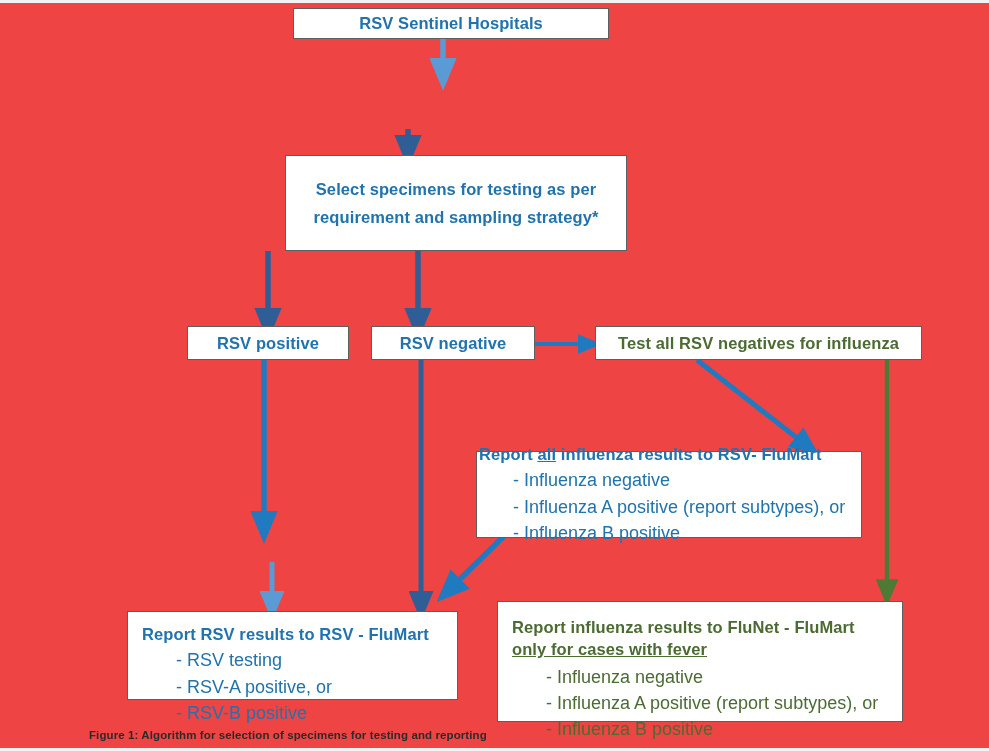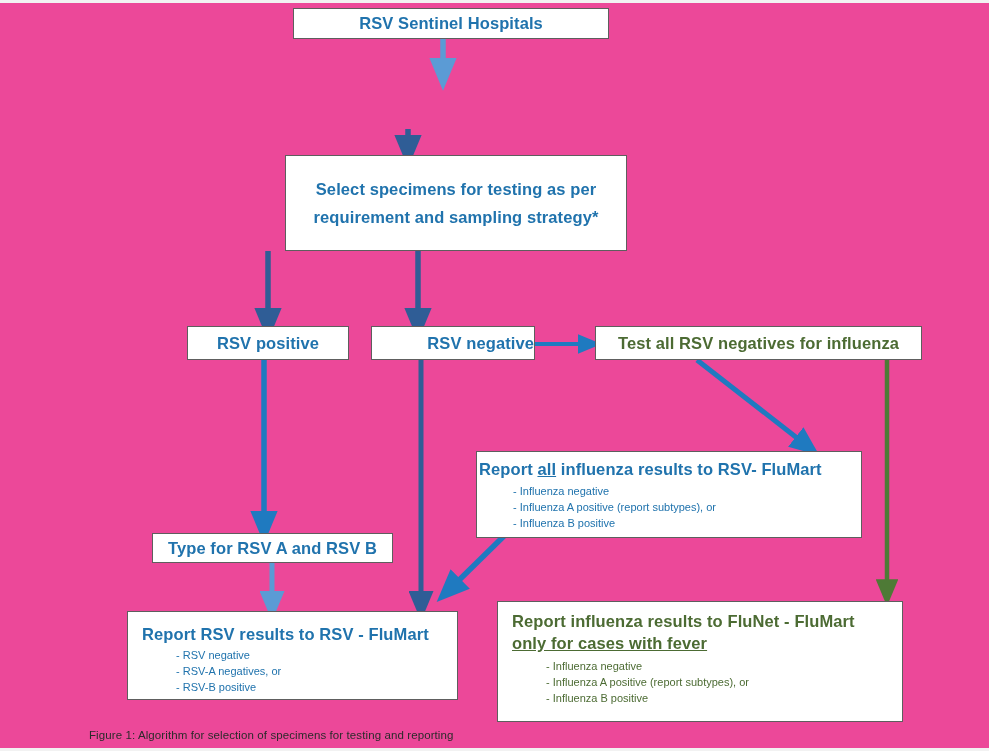--- a/index.html
+++ b/index.html
@@ -4,21 +4,21 @@
 <style>
   html,body{margin:0;padding:0;background:#ffffff;}
   body{
     font-family:"Liberation Sans", sans-serif;
     -webkit-font-smoothing:antialiased;
   }
   #canvas{
     position:relative;
     width:989px;
     height:751px;
-    background:#ec4899;
+    background:#ef4444;
     overflow:hidden;
   }
   
   .box{
     position:absolute;
     box-sizing:border-box;
     border:1.3px solid #5e5e5e;
     background:#ffffff;
     display:flex;
     flex-direction:column;
@@ -29,41 +29,41 @@
   .blue-txt{color:#2073ad;}
   .green-txt{color:#4c6b33;}
   .title-line{
     font-weight:bold;
     font-size:16.5px;
     line-height:1.35;
     letter-spacing:.1px;
     white-space:nowrap;
   }
   .bullet{
-    font-size:11px;
+    font-size:18px;
     line-height:1.46;
     font-weight:normal;
     white-space:nowrap;
   }
   .bullets{margin-left:34px;margin-top:2px;}
   .u{text-decoration:underline;}
   
   #arrows{
     position:absolute;
     left:0;top:0;
     width:989px;height:751px;
     pointer-events:none;
   }
   
   #caption{
     position:absolute;
     left:89px;
     top:729px;
     font-size:11.5px;
-    font-weight:normal;
+    font-weight:bold;
     color:#2b2b2b;
     letter-spacing:.1px;
     white-space:nowrap;
   }
   
   .page-edge{
     position:absolute;
     left:0;
     width:989px;
     height:3px;
@@ -124,54 +124,51 @@
 
   <div class="box center" style="left:237px;top:155px;width:342px;height:96px;margin-left:48px;">
     <div class="title-line blue-txt" style="margin-bottom:5px;">Select specimens for testing as per</div>
     <div class="title-line blue-txt">requirement and sampling strategy*</div>
   </div>
 
   <div class="box center" style="left:187px;top:326px;width:162px;height:34px;text-align:right;">
     <div class="title-line blue-txt">RSV positive</div>
   </div>
 
-  <div class="box center" style="left:371px;top:326px;width:164px;height:34px;align-items:flex-end;">
+  <div class="box center" style="left:371px;top:326px;width:164px;height:34px;">
     <div class="title-line blue-txt">RSV negative</div>
   </div>
 
   <div class="box center" style="left:595px;top:326px;width:327px;height:34px;">
     <div class="title-line green-txt">Test all RSV negatives for influenza</div>
   </div>
 
   <div class="box left" style="left:476px;top:451px;width:386px;height:87px;padding:6px 0 6px 2px;">
     <div class="title-line blue-txt">
       <span>Report </span><span class="u">all</span><span> influenza results to RSV- FluMart</span>
     </div>
     <div class="bullets">
       <div class="bullet blue-txt">- Influenza negative</div>
       <div class="bullet blue-txt">- Influenza A positive (report subtypes), or</div>
       <div class="bullet blue-txt">- Influenza B positive</div>
     </div>
   </div>
 
-  <div class="box center" style="left:152px;top:533px;width:241px;height:30px;">
-    <div class="title-line blue-txt">Type for RSV A and RSV B</div>
-  </div>
 
   <div class="box left" style="left:127px;top:611px;width:331px;height:89px;padding:8px 0 8px 14px;justify-content:flex-start;">
     <div class="title-line blue-txt" style="margin-top:3px;">Report RSV results to RSV - FluMart</div>
     <div class="bullets">
-      <div class="bullet blue-txt">- RSV negative</div>
-      <div class="bullet blue-txt">- RSV-A negatives, or</div>
+      <div class="bullet blue-txt">- RSV testing</div>
+      <div class="bullet blue-txt">- RSV-A positive, or</div>
       <div class="bullet blue-txt">- RSV-B positive</div>
     </div>
   </div>
 
   <div class="box left" style="left:497px;top:601px;width:406px;height:121px;padding:8px 0 8px 14px;justify-content:flex-start;">
-    <div class="title-line green-txt" style="">Report influenza results to FluNet - FluMart</div>
+    <div class="title-line green-txt" style="margin-top:6px;">Report influenza results to FluNet - FluMart</div>
     <div class="title-line green-txt u">only for cases with fever</div>
     <div class="bullets" style="margin-top:3px;">
       <div class="bullet green-txt">- Influenza negative</div>
       <div class="bullet green-txt">- Influenza A positive (report subtypes), or</div>
       <div class="bullet green-txt">- Influenza B positive</div>
     </div>
   </div>
 
   <div id="caption">Figure 1: Algorithm for selection of specimens for testing and reporting</div>
 

